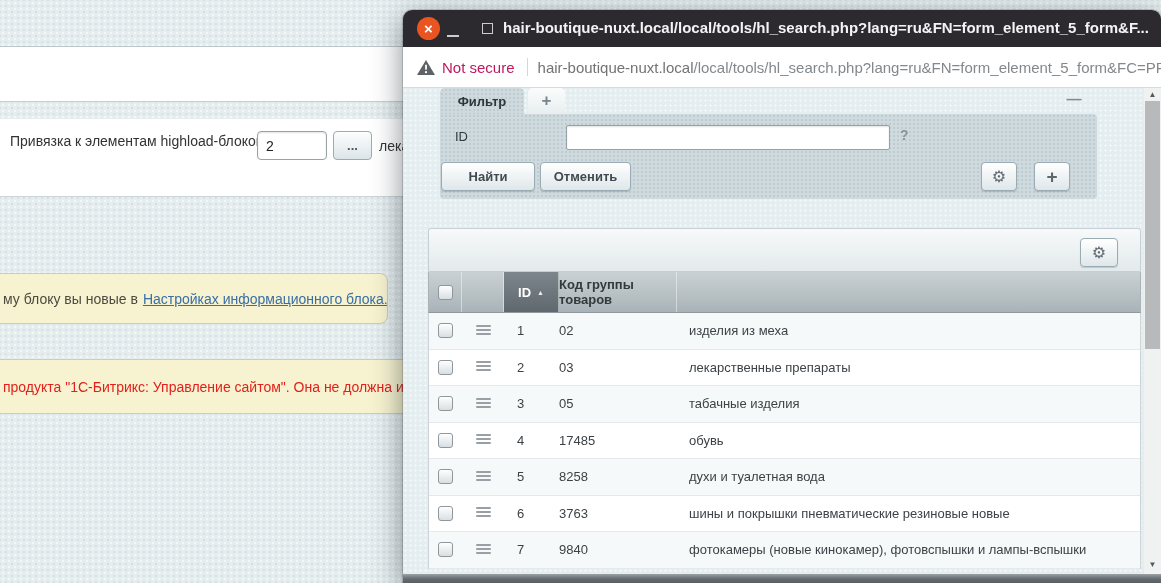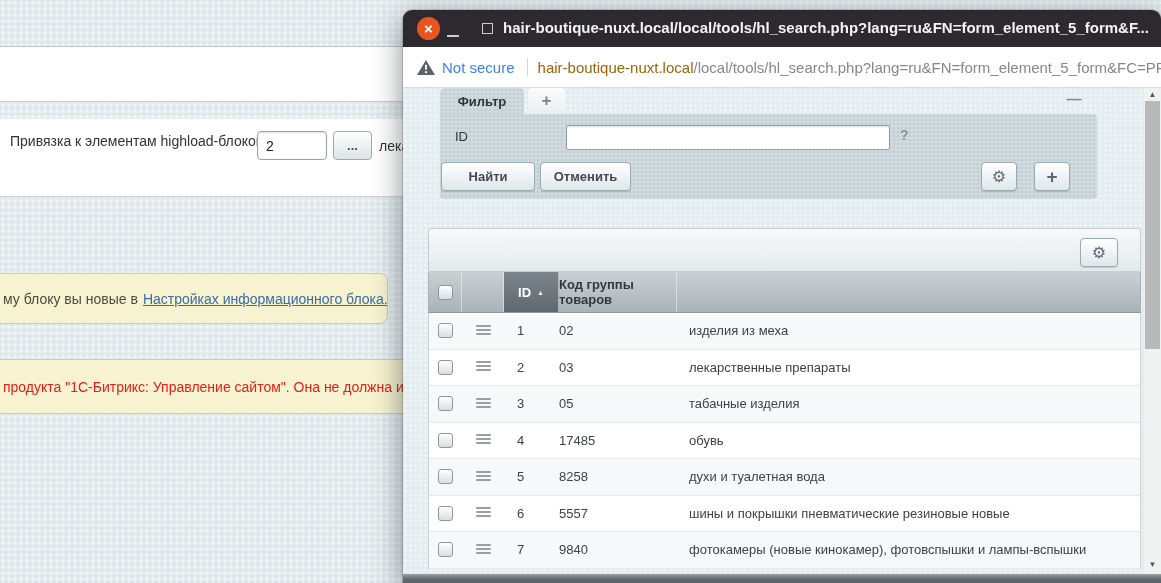--- a/index.html
+++ b/index.html
@@ -43,24 +43,24 @@
   .btn-close .x { color:#fff; font-size:15px; line-height:15px; font-weight:bold; margin-top:-1px; }
   .btn-min { position:absolute; left:44px; top:25px; width:12px; height:2px; background:#cfccd0; cursor:pointer; }
   .btn-max { position:absolute; left:79px; top:13px; width:11px; height:11px;
     border:1.5px solid #cfccd0; cursor:pointer; }
   .title { position:absolute; left:100px; top:9px; width:650px; font-size:15px; font-weight:bold;
     color:#f4f2f4; white-space:nowrap; overflow:hidden; }
 
   .urlbar { position:absolute; left:0; top:37px; width:758px; height:41px; background:#fff;
     border-bottom:1px solid #d7dadb; display:flex; align-items:center; }
   .warn-icon { margin-left:14px; display:flex; }
-  .notsecure { margin-left:7px; font-size:15px; color:#3b82f6; }
+  .notsecure { margin-left:7px; font-size:15px; color:#be185d; }
   .url-divider { width:1px; height:18px; background:#d4d7d9; margin:0 10px 0 12px; }
   .url { font-size:15px; white-space:nowrap; overflow:hidden; flex:1; }
-  .url .host { color:#a16207; }
+  .url .host { color:#737373; }
   .url .path { color:#83888c; }
 
   .content { position:absolute; left:0; top:78px; width:758px; height:495px; overflow:hidden;
     background-color:#e4edef;
     background-image:radial-gradient(rgba(255,255,255,.5) 1px, rgba(0,0,0,0) 1.1px);
     background-size:5px 5px; }
 
   
   .dotted { background-color:#cfdade;
     background-image:radial-gradient(#becbd1 1px, rgba(0,0,0,0) 1.15px); background-size:4px 4px; }
@@ -284,21 +284,21 @@
             </div>
 
             <div class="grow even">
               <div class="cell c-check">
                 <span class="checkbox"></span>
               </div>
               <div class="cell c-menu">
                 <span class="hamburger"></span>
               </div>
               <div class="cell c-id">6</div>
-              <div class="cell c-code">5557</div>
+              <div class="cell c-code">3763</div>
               <div class="cell c-group">шины и покрышки пневматические резиновые новые</div>
             </div>
 
             <div class="grow odd">
               <div class="cell c-check">
                 <span class="checkbox"></span>
               </div>
               <div class="cell c-menu">
                 <span class="hamburger"></span>
               </div>

